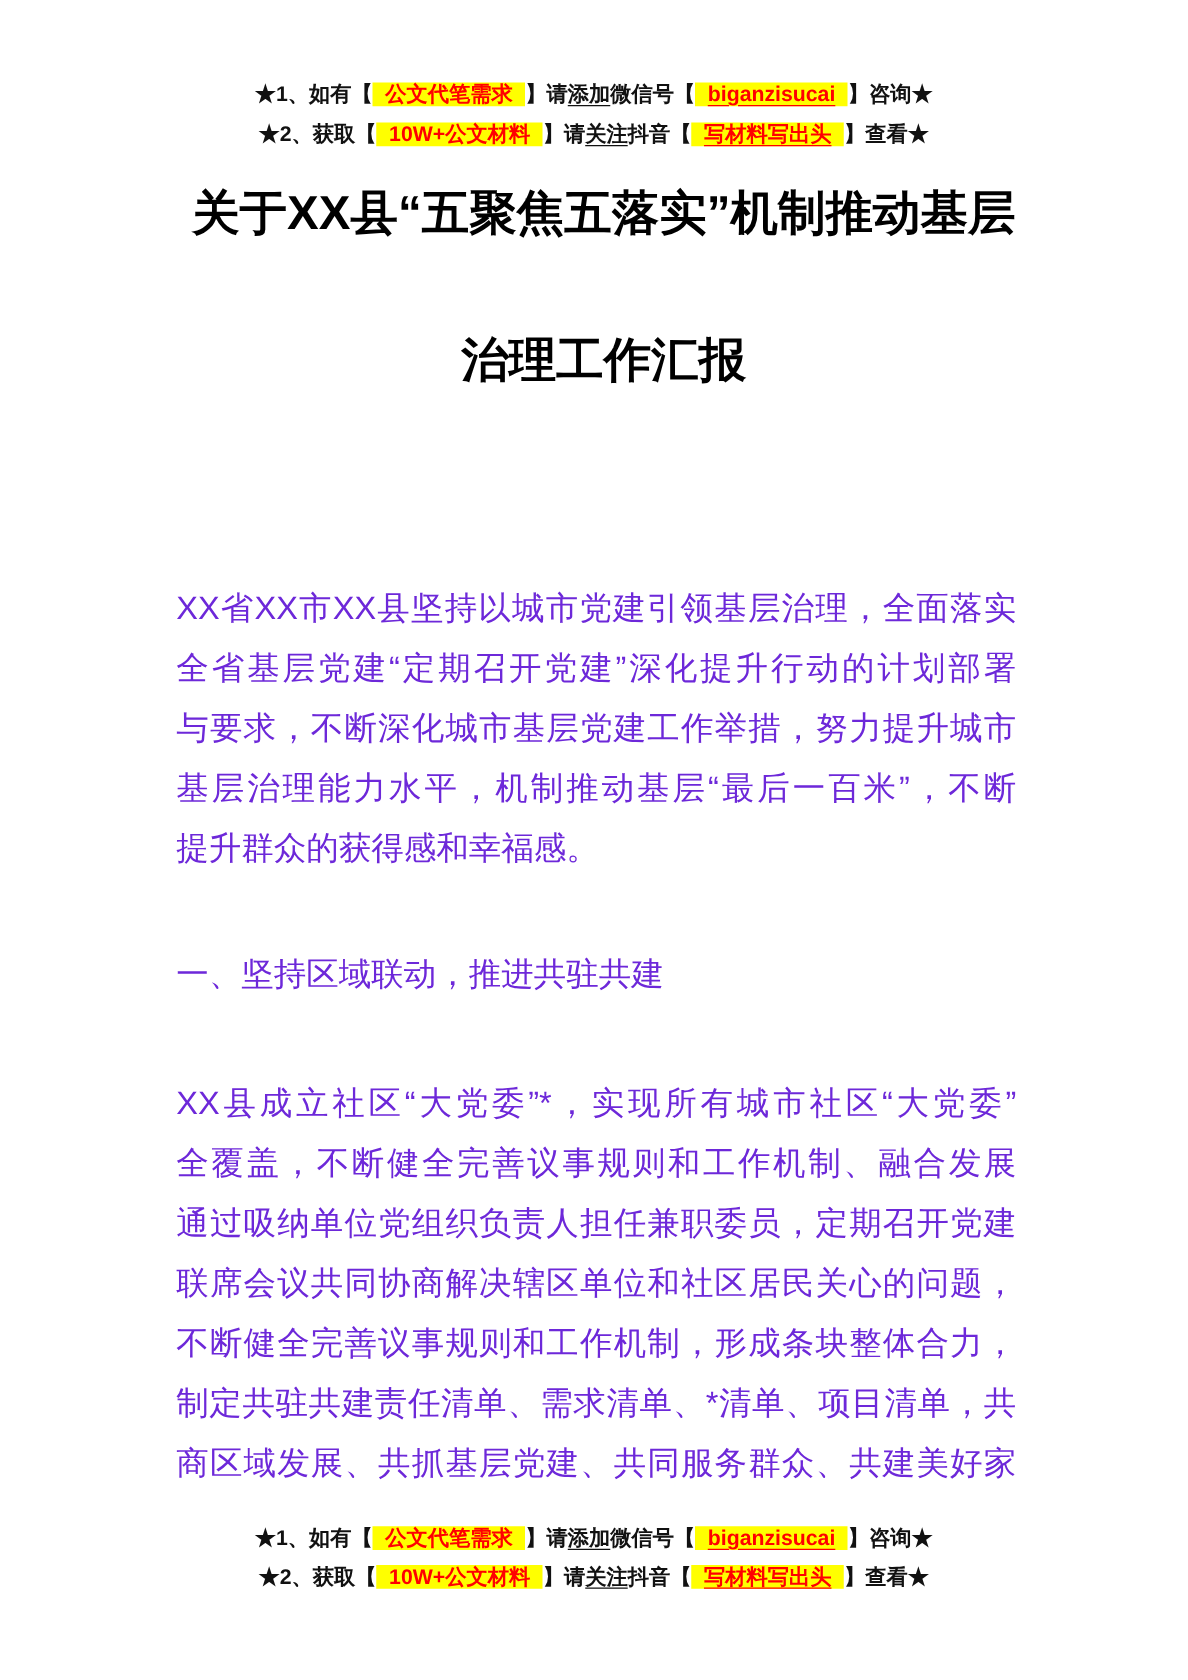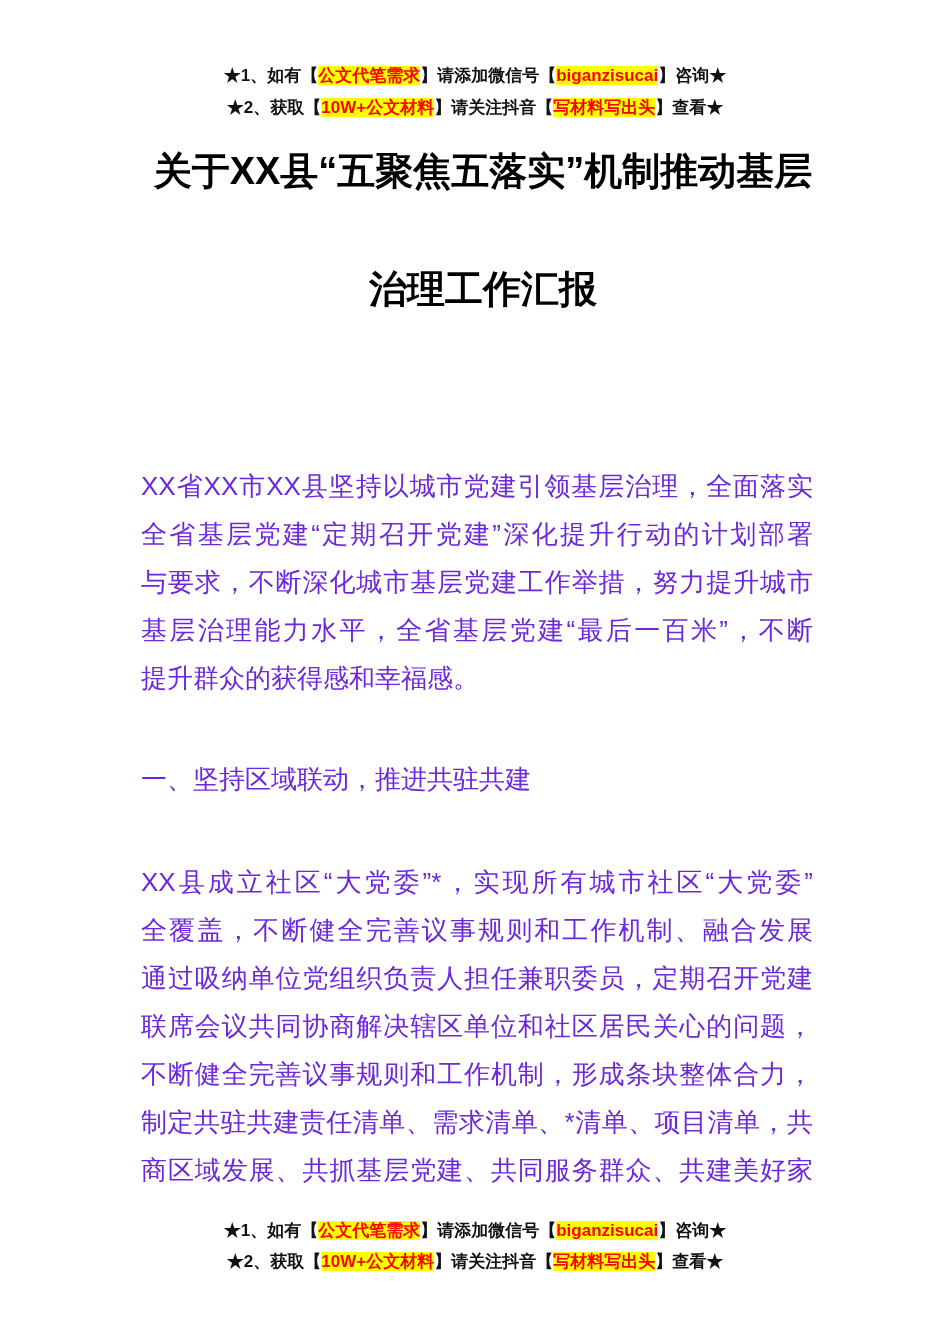--- a/index.html
+++ b/index.html
@@ -26,23 +26,24 @@
     font-weight: bold;
     color: #111111;
     line-height: 32px;
     white-space: nowrap;
   }
   .promo-header { top: 60px; }
   .promo-footer { top: 1215px; line-height: 31px; }
   .hl {
     background: #ffff00;
     color: #ff0000;
-    padding: 0 0;
+    padding: 0 10px;
   }
   .ul {
+    text-decoration: underline;
     text-underline-offset: 3px;
   }
   
   .doc-title-line {
     position: absolute;
     left: 76px;
     right: 60px;
     text-align: center;
     font-size: 38px;
     font-weight: bold;
@@ -87,21 +88,21 @@
   </div>
 
   <div class="doc-title-line title-l1">关于XX县“五聚焦五落实”机制推动基层</div>
   <div class="doc-title-line title-l2">治理工作汇报</div>
 
   <div class="doc-body">
     <div class="para">
       <div class="jline">XX省XX市XX县坚持以城市党建引领基层治理，全面落实</div>
       <div class="jline">全省基层党建“定期召开党建”深化提升行动的计划部署</div>
       <div class="jline">与要求，不断深化城市基层党建工作举措，努力提升城市</div>
-      <div class="jline">基层治理能力水平，全省基层党建“最后一百米”，不断</div>
+      <div class="jline">基层治理能力水平，机制推动基层“最后一百米”，不断</div>
       <div class="jline endline">提升群众的获得感和幸福感。</div>
     </div>
 
     <div class="heading">一、坚持区域联动，推进共驻共建</div>
 
     <div class="para para2">
       <div class="jline">XX县成立社区“大党委”*，实现所有城市社区“大党委”</div>
       <div class="jline">全覆盖，不断健全完善议事规则和工作机制、融合发展</div>
       <div class="jline">通过吸纳单位党组织负责人担任兼职委员，定期召开党建</div>
       <div class="jline">联席会议共同协商解决辖区单位和社区居民关心的问题，</div>

